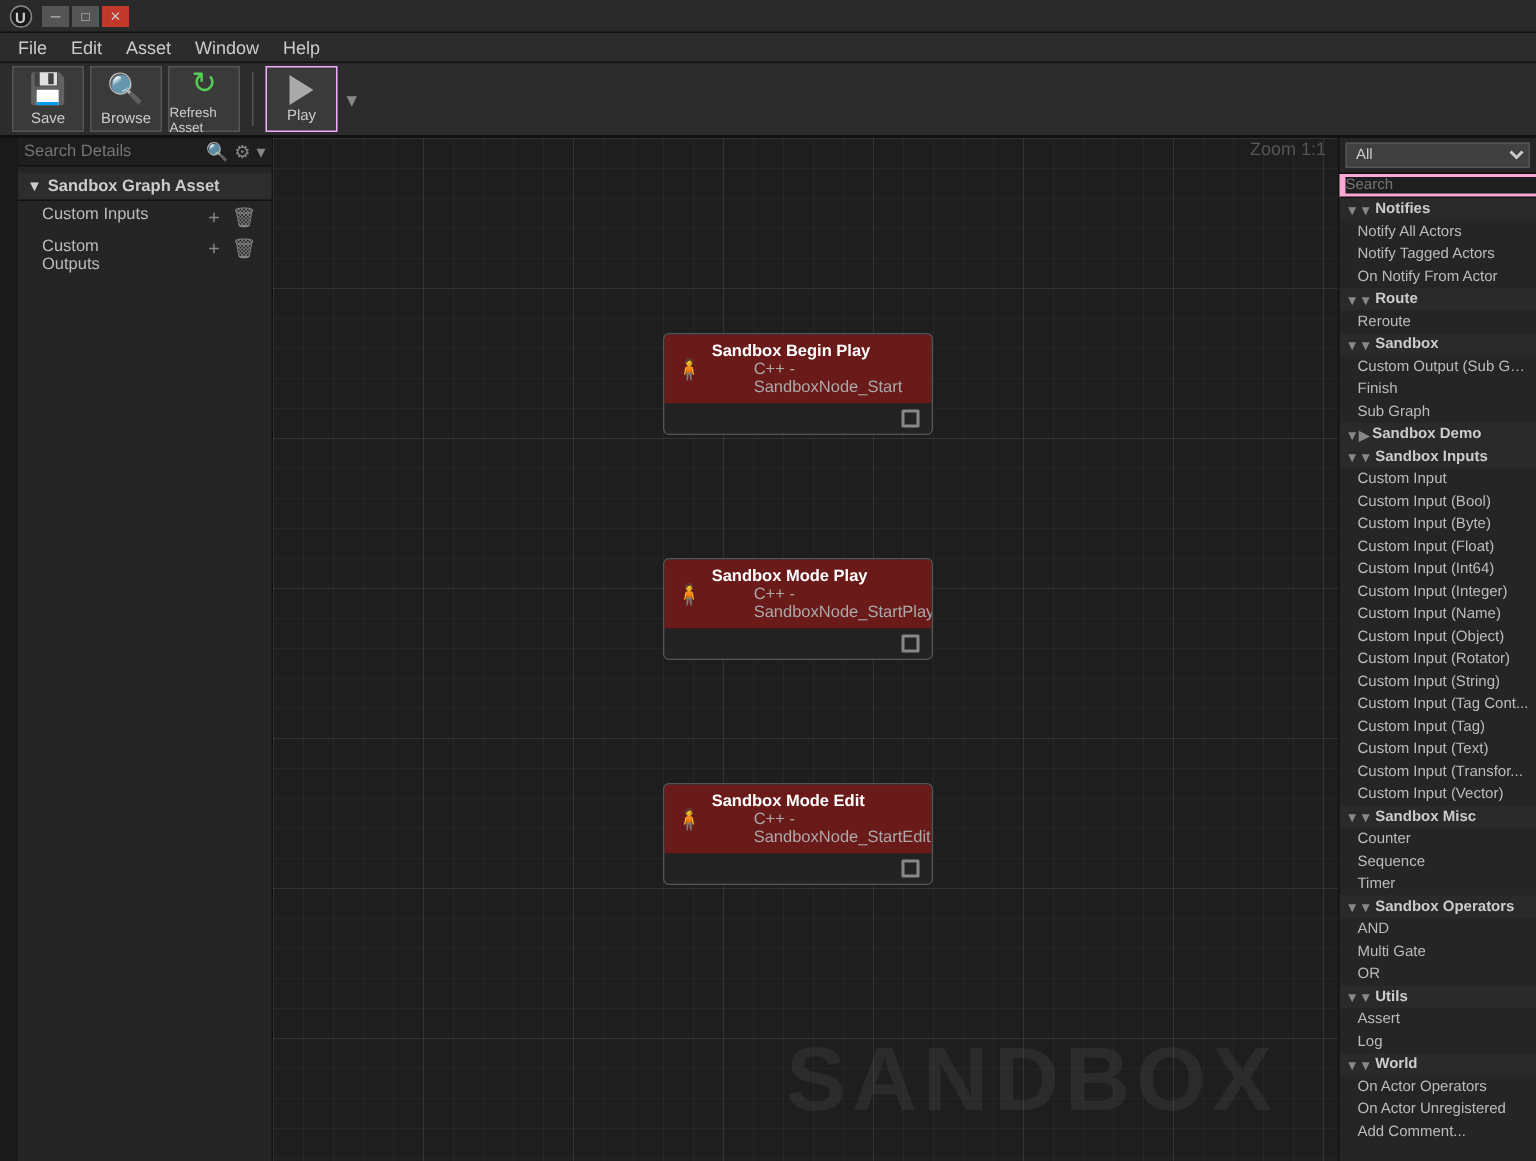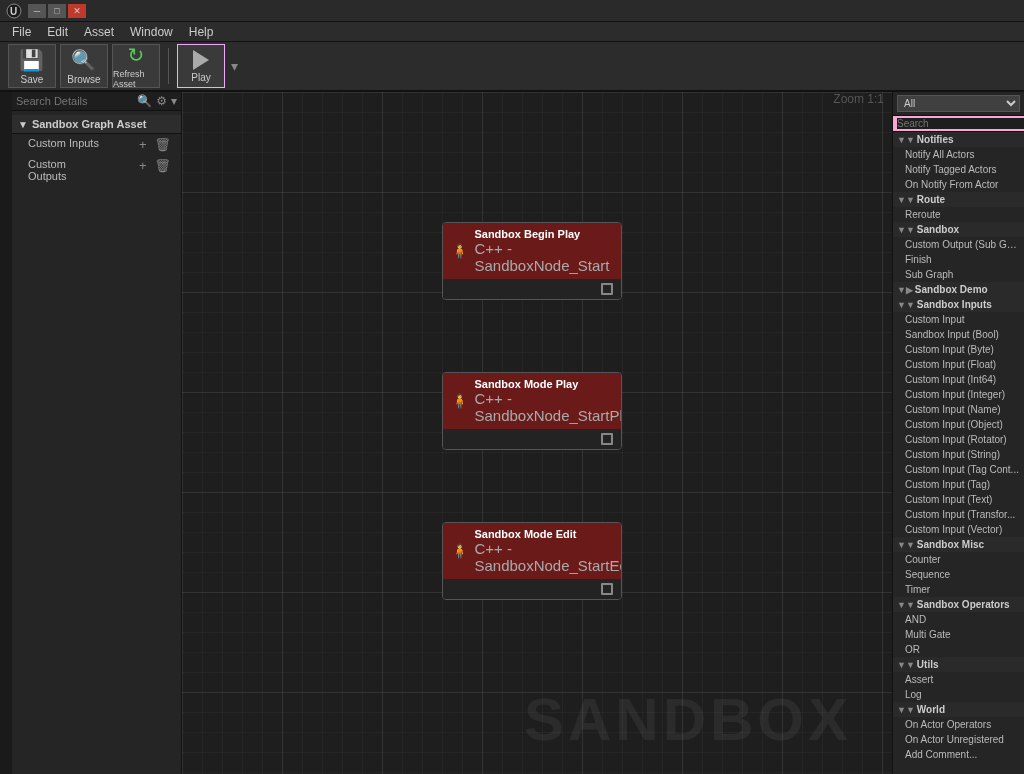--- a/index.html
+++ b/index.html
@@ -131,21 +131,21 @@
       border-radius: 4px;
       overflow: hidden;
     }
     .node-header {
       display: flex; align-items: center;
       background: #6b1a1a; padding: 5px 8px; gap: 6px;
     }
     .node-icon { font-size: 14px; }
     .node-title-block { }
     .node-title { color: #fff; font-size: 11px; font-weight: bold; }
-    .node-subtitle { color: #aaa; font-size: 15px; }
+    .node-subtitle { color: #aaa; font-size: 11px; margin-left: 28px; }
     .node-body { padding: 4px 8px; background: #232323; min-height: 20px; display: flex; align-items: center; justify-content: flex-end; }
     .node-pin { width: 12px; height: 12px; border: 2px solid #888; background: transparent; border-radius: 1px; }
 
     
     #right-panel {
       width: 132px; background: #252525; border-left: 1px solid #111;
       display: flex; flex-direction: column;
       font-size: 10px;
     }
     #right-panel-header {
@@ -332,21 +332,21 @@
         <div class="r-item">Sub Graph</div>
         <div class="r-category">
           <span class="arr" style="font-size: 9px; margin-right: 2px; color: rgb(136, 136, 136);">▶</span>
           <span>Sandbox Demo</span>
         </div>
         <div class="r-category">
           <span class="arr" style="font-size: 9px; margin-right: 2px; color: rgb(136, 136, 136);">▼</span>
           <span>Sandbox Inputs</span>
         </div>
         <div class="r-item">Custom Input</div>
-        <div class="r-item">Sandbox Input (Bool)</div>
+        <div class="r-item">Custom Input (Bool)</div>
         <div class="r-item">Custom Input (Byte)</div>
         <div class="r-item">Custom Input (Float)</div>
         <div class="r-item">Custom Input (Int64)</div>
         <div class="r-item">Custom Input (Integer)</div>
         <div class="r-item">Custom Input (Name)</div>
         <div class="r-item">Custom Input (Object)</div>
         <div class="r-item">Custom Input (Rotator)</div>
         <div class="r-item">Custom Input (String)</div>
         <div class="r-item">Custom Input (Tag Cont...</div>
         <div class="r-item">Custom Input (Tag)</div>

